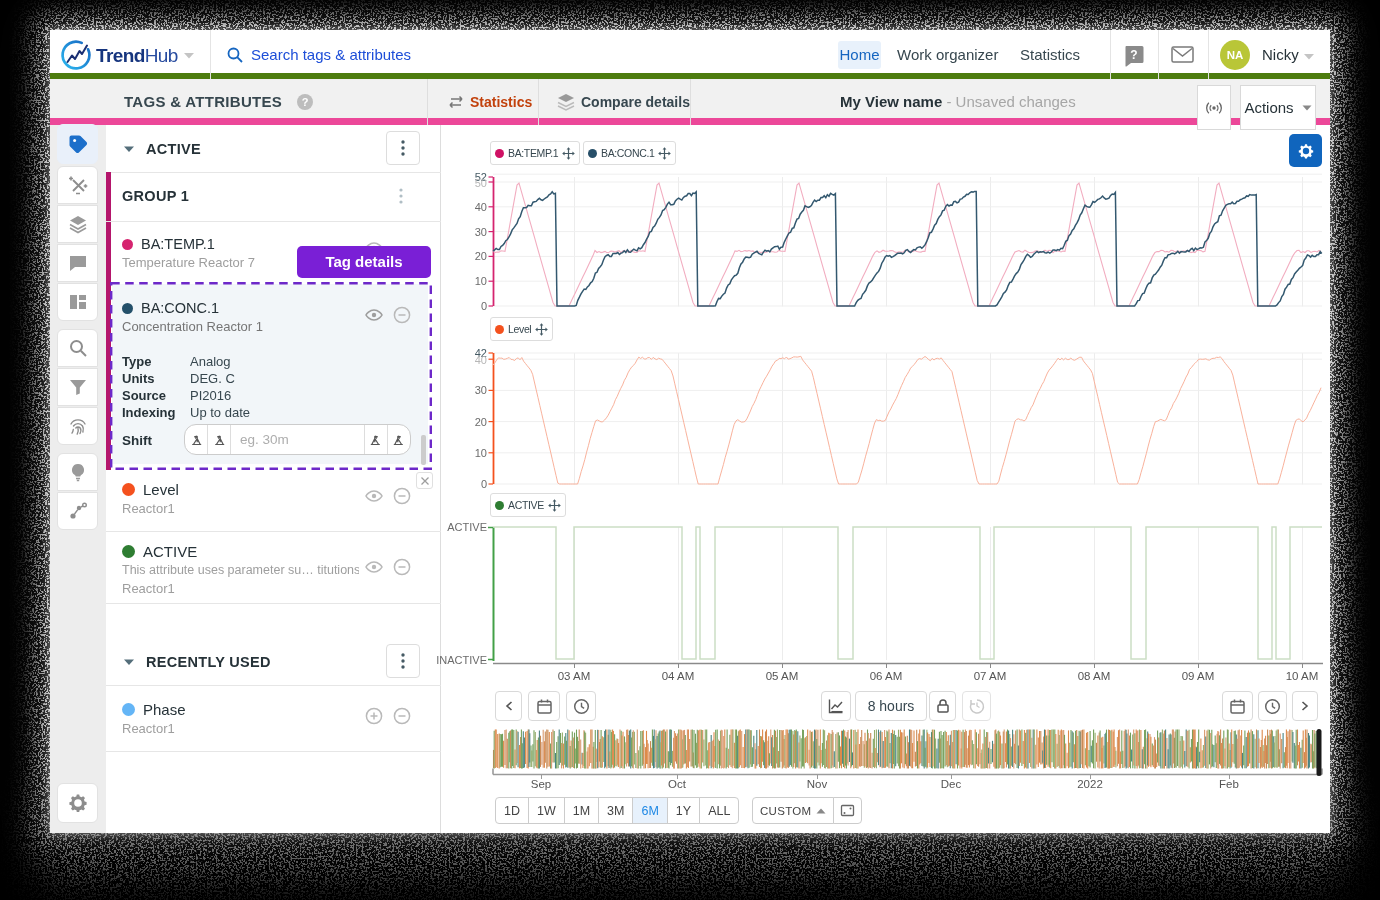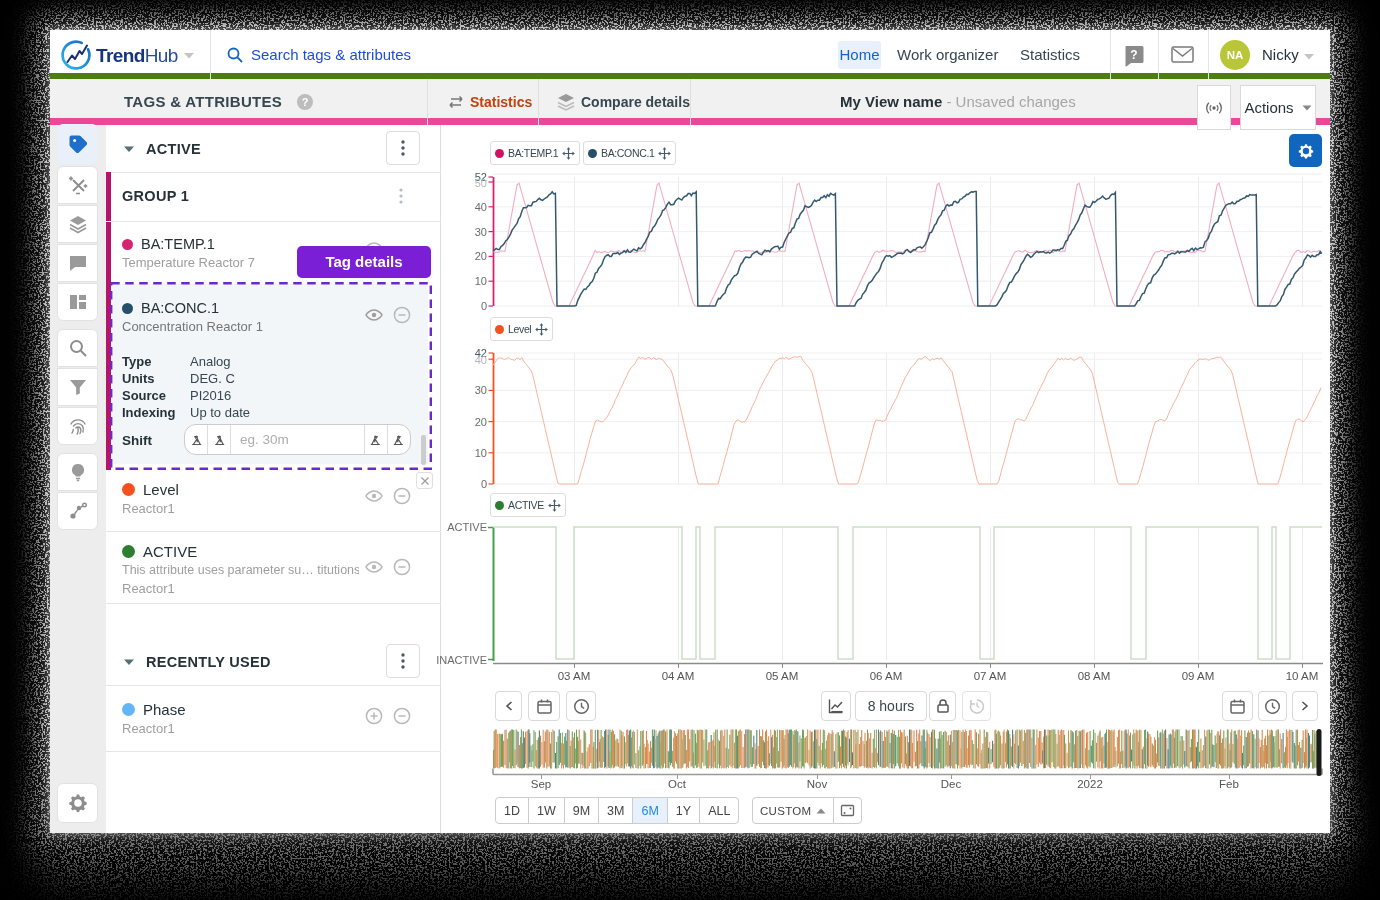--- a/index.html
+++ b/index.html
@@ -1302,21 +1302,21 @@
   </div>
 <div class="bbtn" style="left:1292px;width:26px">
     <svg class="" width="8" height="10" viewBox="0 0 8 10" fill="none" xmlns="http://www.w3.org/2000/svg">
       <path d="M1.5 1L6 5l-4.5 4" stroke="#555" stroke-width="1.6" fill="none"></path>
     </svg>
   </div>
 
 <div style="position:absolute;left:496px;top:797px">
  <div class="rbtn" style="border-radius:4px 0 0 4px">1D</div>
     <div class="rbtn">1W</div>
-    <div class="rbtn">9M</div>
+    <div class="rbtn">1M</div>
     <div class="rbtn">3M</div>
     <div class="rbtn" style="background:#e7f1fc;color:#1e88e5">6M</div>
     <div class="rbtn">1Y</div>
     <div class="rbtn" style="border-radius:0 4px 4px 0">ALL</div>
 </div>
 <div style="position:absolute;left:753px;top:797px">
  <div class="rbtn" style="border-radius:4px 0 0 4px;gap:5px;font-size:11.5px;letter-spacing:.3px;padding:0 7px">CUSTOM <svg class="" width="10" height="6" viewBox="0 0 10 6" fill="none" xmlns="http://www.w3.org/2000/svg">
         <path d="M0.5 5.5h9L5 0.5 0.5 5.5z" fill="#888"></path>
       </svg></div>
     <div class="rbtn" style="border-radius:0 4px 4px 0;padding:0 6px">

